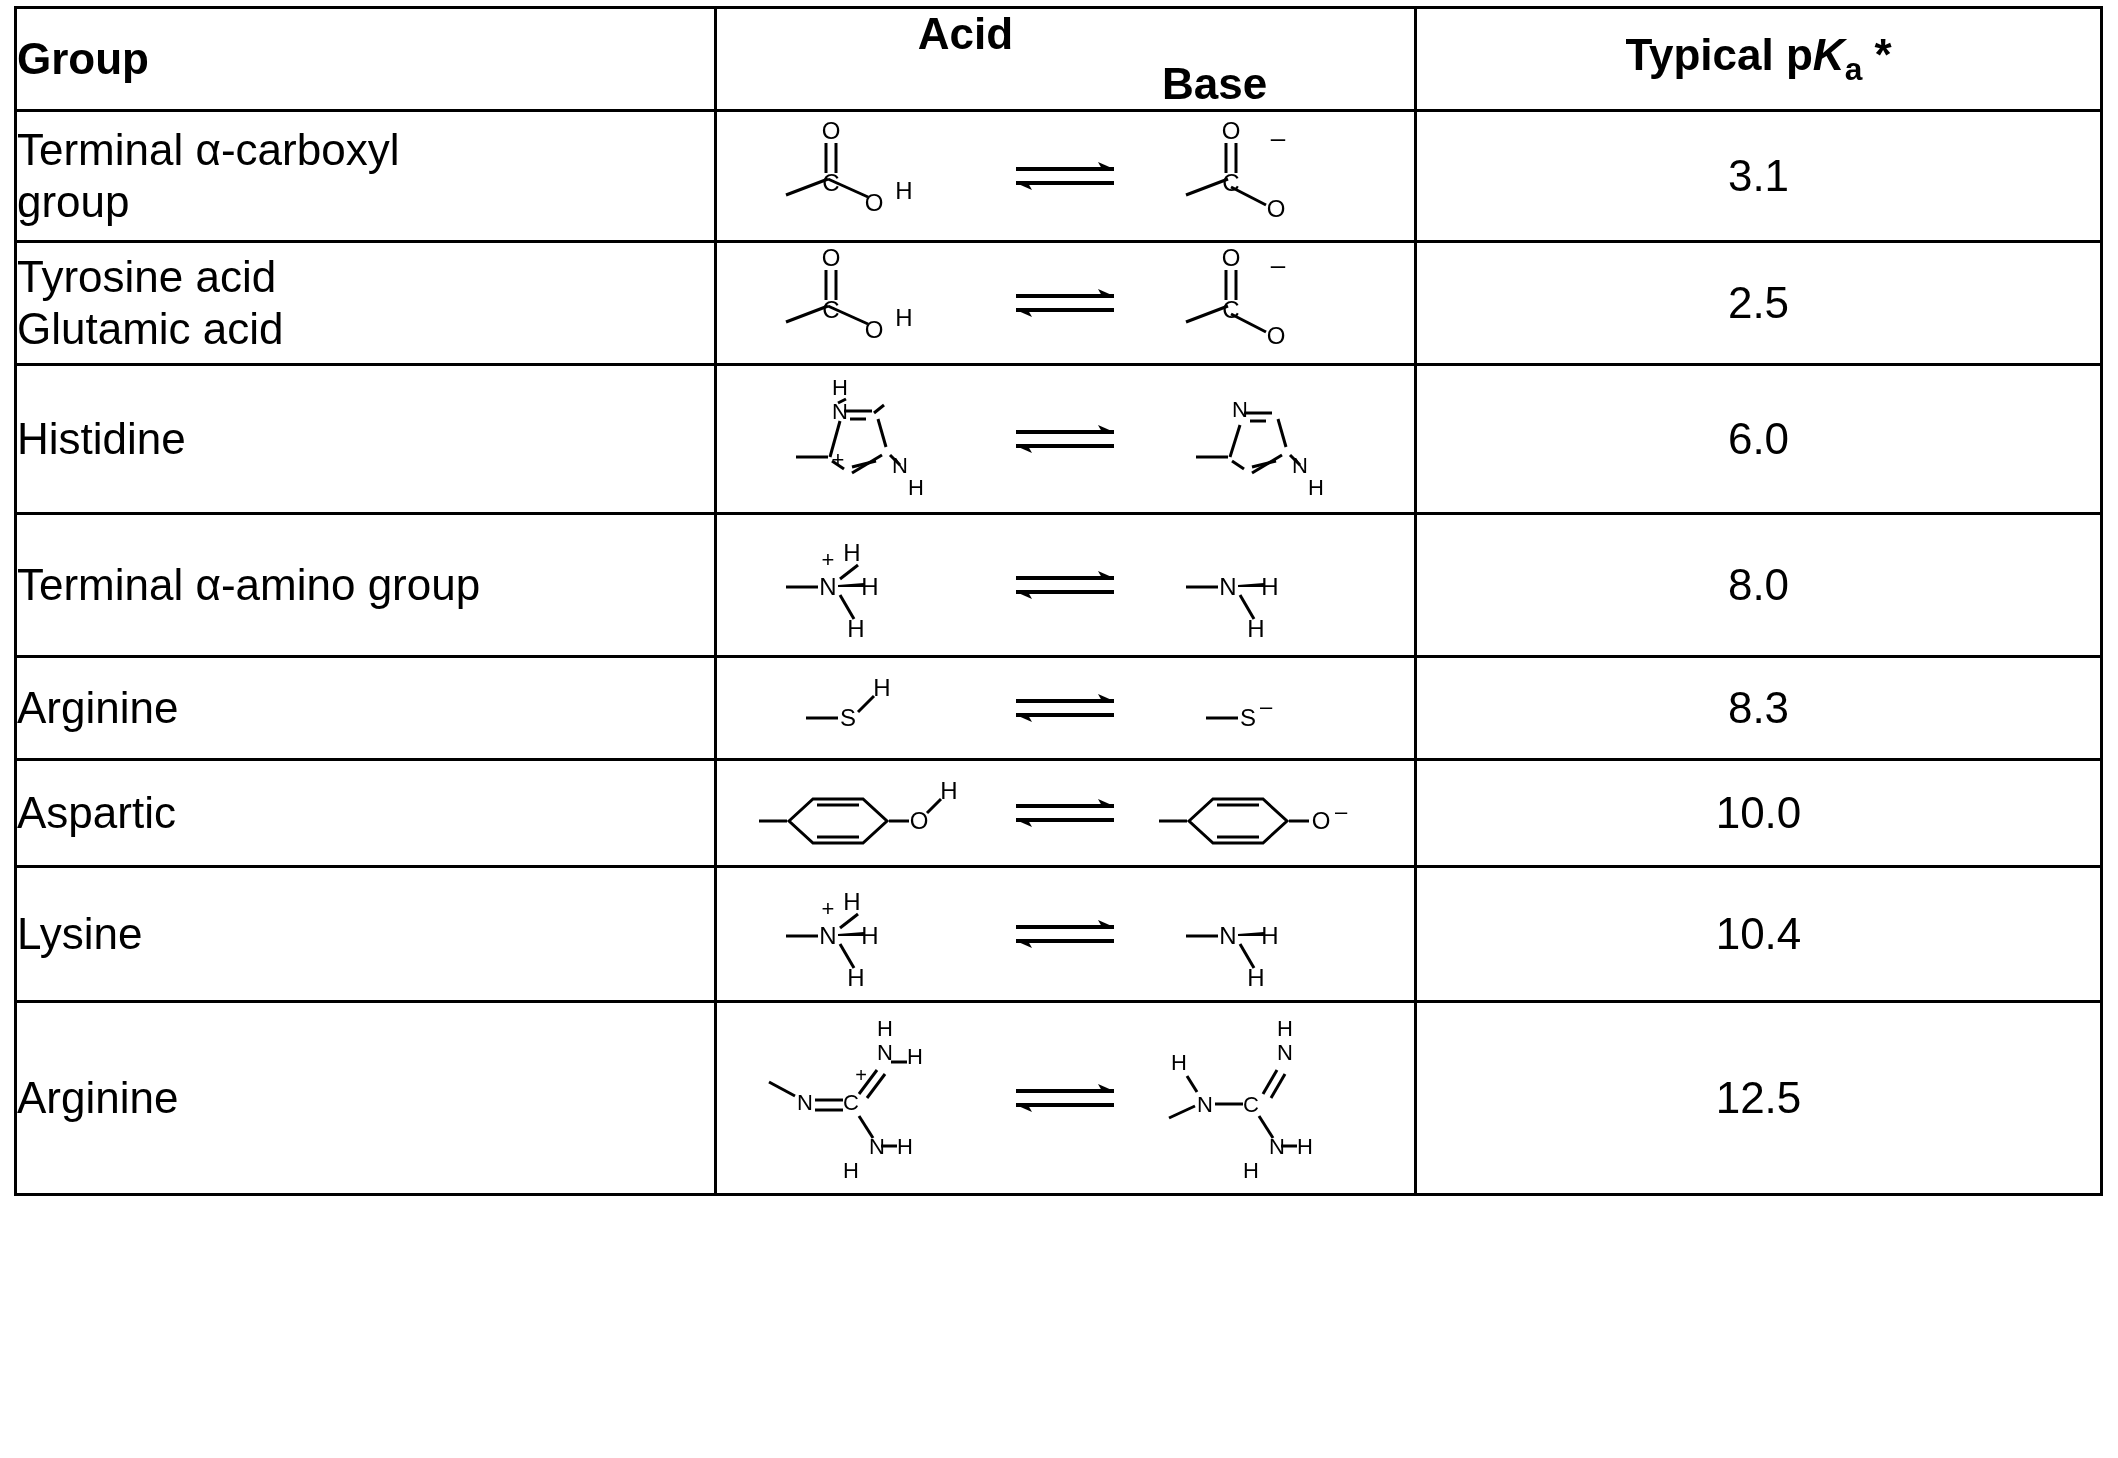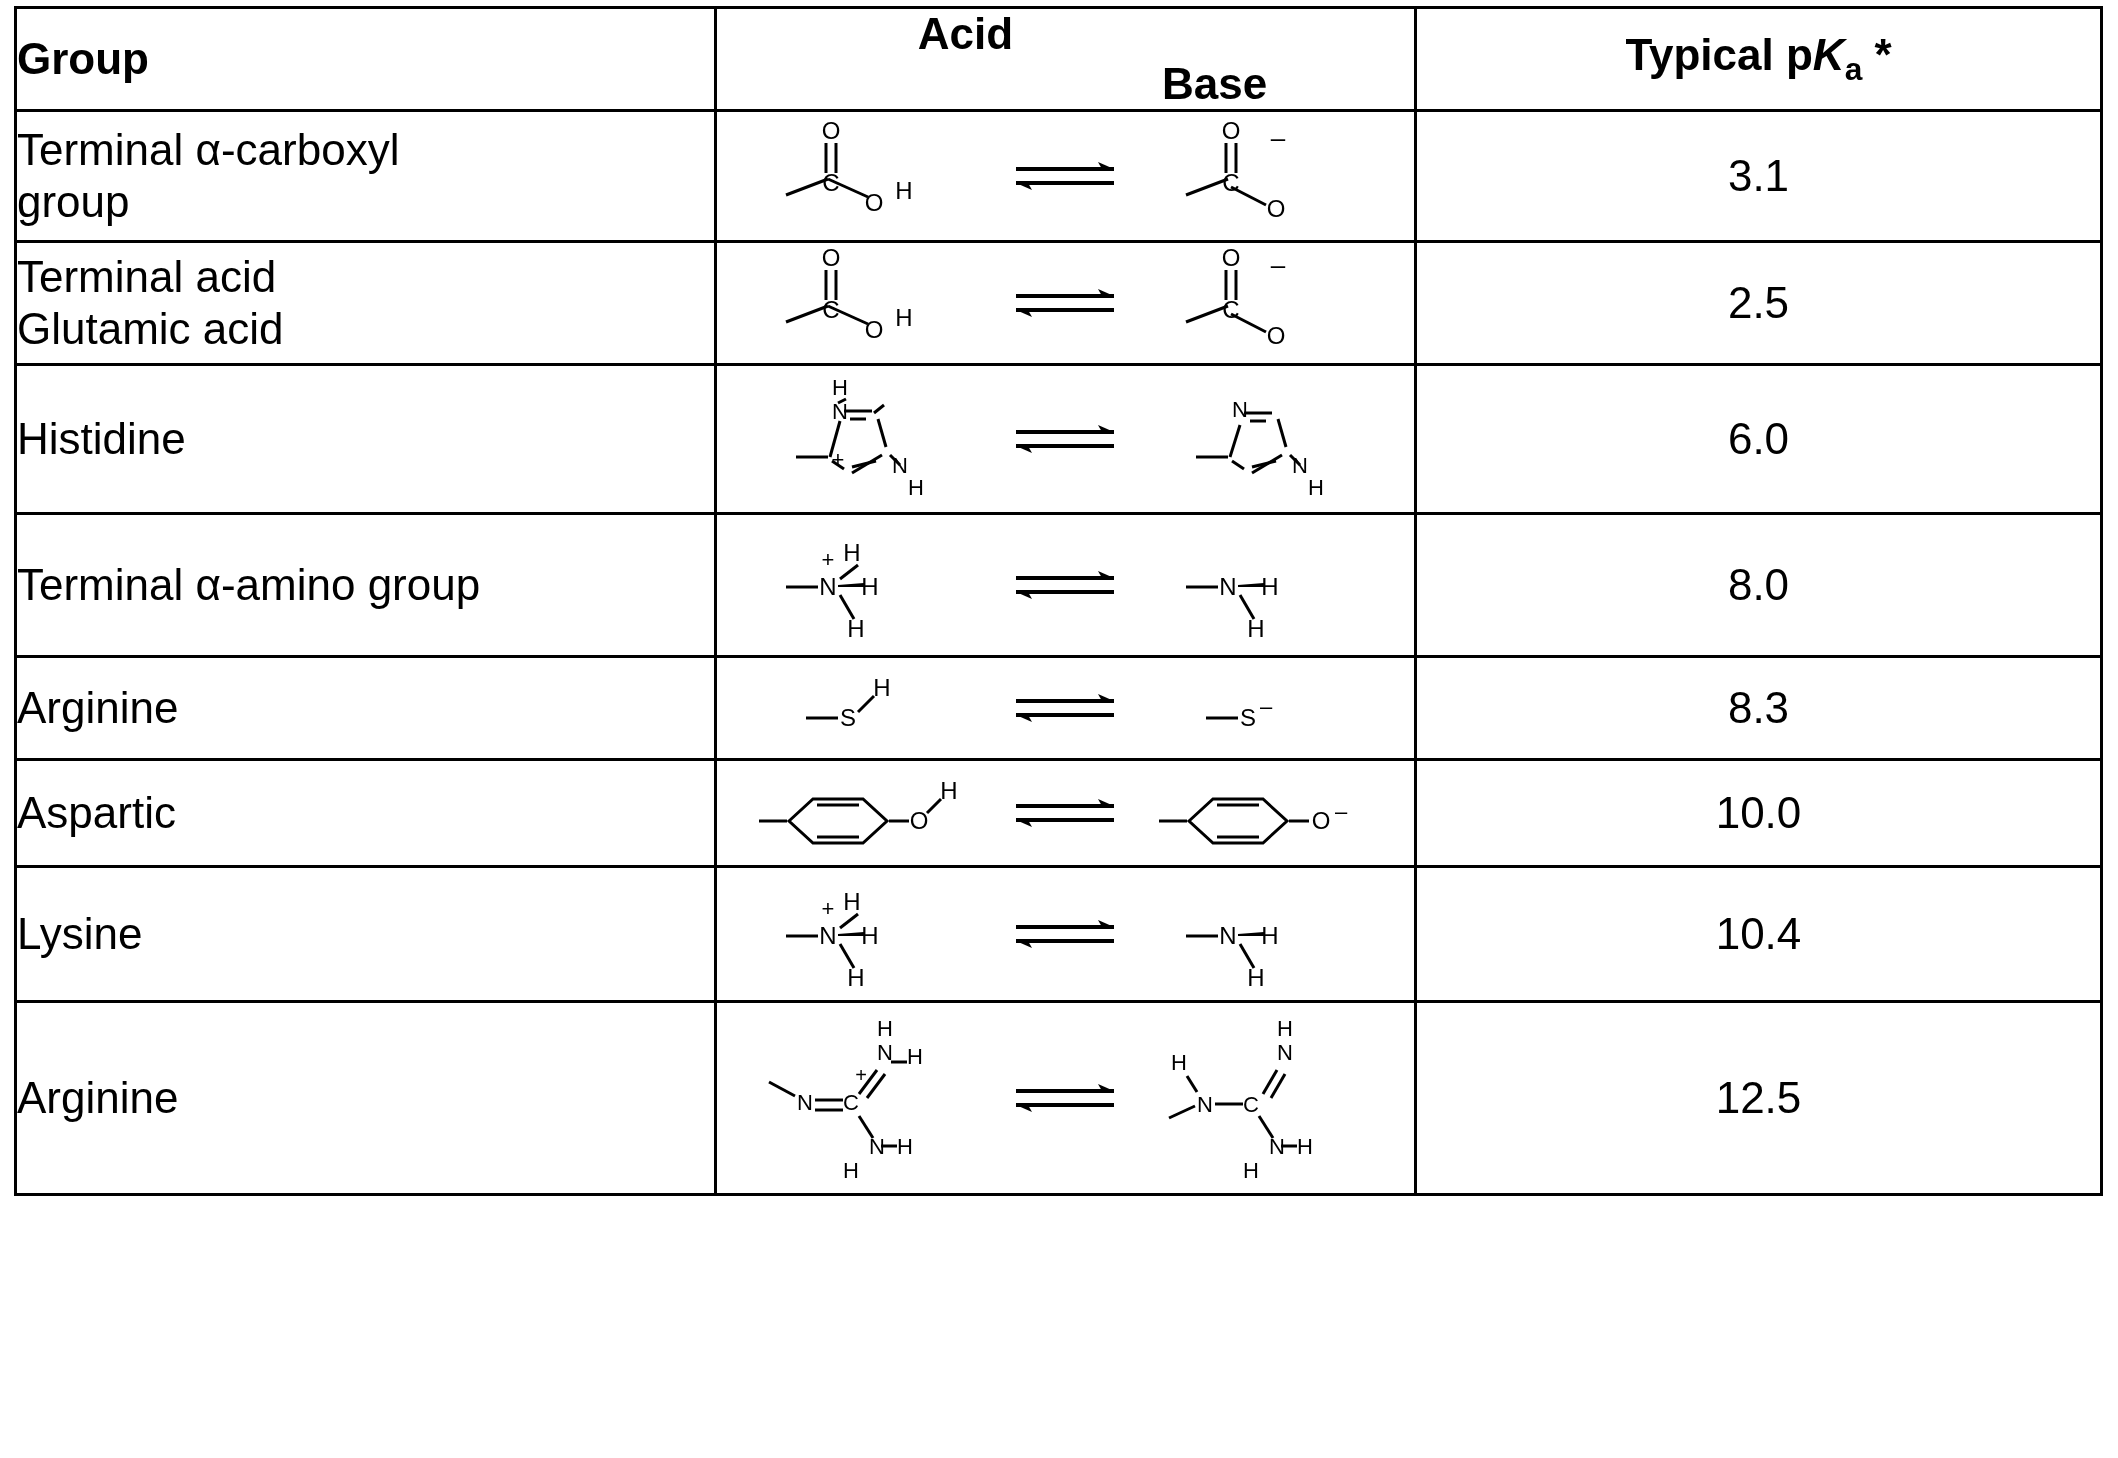--- a/index.html
+++ b/index.html
@@ -190,21 +190,21 @@
                 <text x="122" y="30" font-size="26" text-anchor="middle" font-family="'Liberation Sans',sans-serif">–</text>
               </svg>
             </div>
           </div>
         </td>
         <td class="pka-cell">3.1</td>
       </tr>
 
       <tr class="r-aspartic">
         <td class="group-cell">
-          <span>Terminal acid</span>
+          <span>Tyrosine acid</span>
           <span class="line2">Glutamic acid</span>
         </td>
         <td class="react-cell">
           <div class="react-wrap">
             <div class="species">
               <svg width="220" height="118" viewBox="0 0 220 118">
                 <g stroke="#000" stroke-width="3" fill="none">
                   <line x1="30" y1="78" x2="72" y2="62"></line>
                   <line x1="72" y1="62" x2="112" y2="80"></line>
                   <line x1="70" y1="56" x2="70" y2="26"></line>

